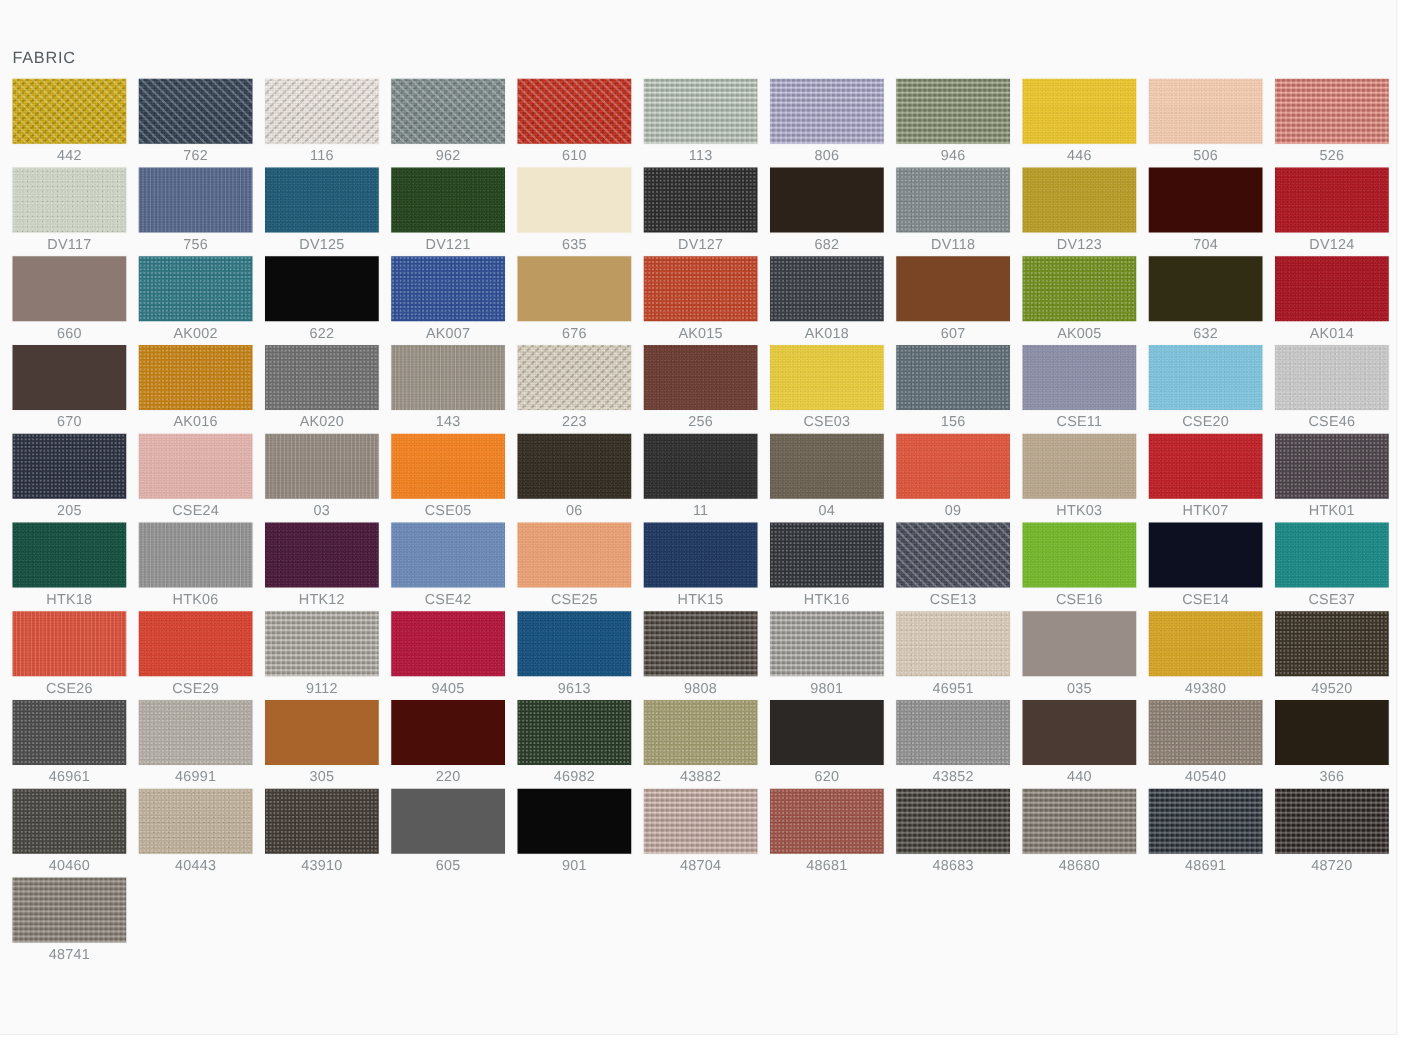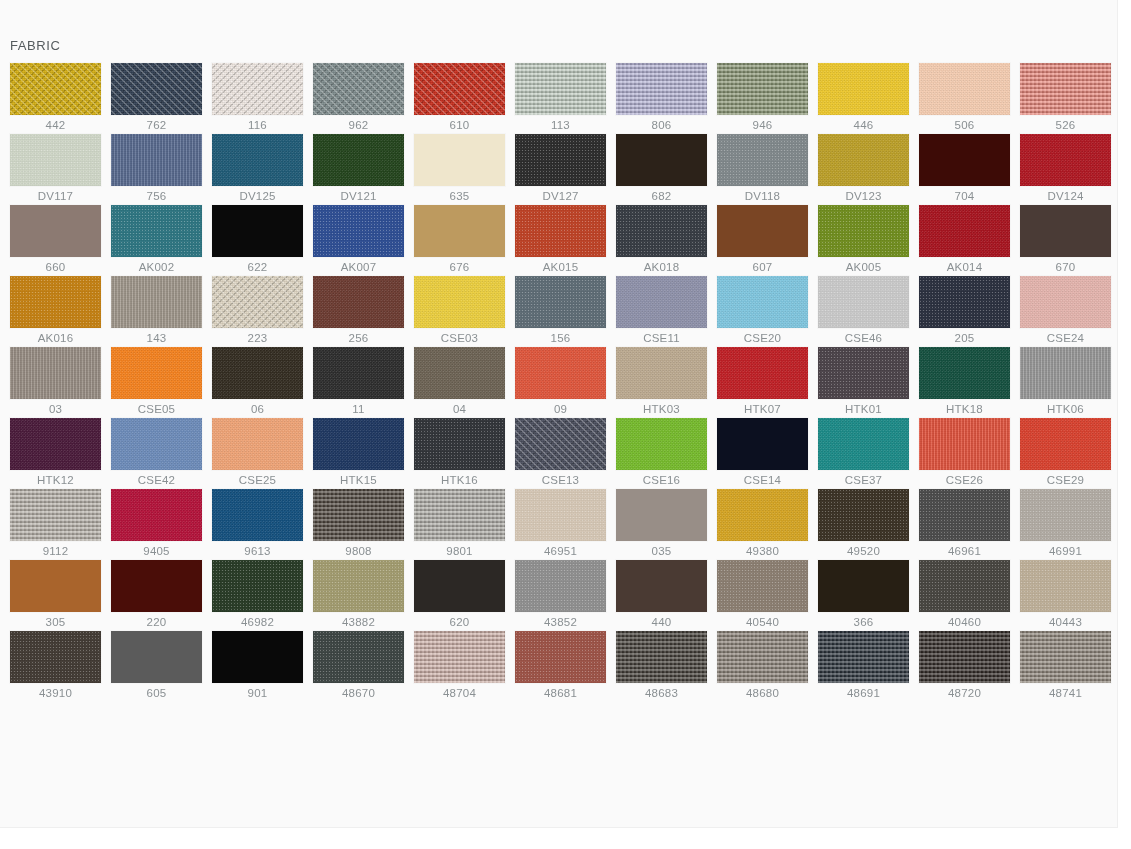--- a/index.html
+++ b/index.html
@@ -268,32 +268,40 @@
       </div>
       <div class="swatch-cell">
         <div class="swatch-chip tex-plain" style="background-color: rgb(122, 69, 36);"></div>
         <div class="swatch-label">607</div>
       </div>
       <div class="swatch-cell">
         <div class="swatch-chip tex-speckle" style="background-color: rgb(111, 140, 30);"></div>
         <div class="swatch-label">AK005</div>
       </div>
       <div class="swatch-cell">
+        <div class="swatch-chip tex-plain" style="background-color: rgb(49, 44, 20);"></div>
+        <div class="swatch-label">632</div>
+      </div>
+      <div class="swatch-cell">
         <div class="swatch-chip tex-fine" style="background-color: rgb(168, 19, 31);"></div>
         <div class="swatch-label">AK014</div>
       </div>
       <div class="swatch-cell">
         <div class="swatch-chip tex-plain" style="background-color: rgb(74, 59, 54);"></div>
         <div class="swatch-label">670</div>
       </div>
       <div class="swatch-cell">
         <div class="swatch-chip tex-speckle" style="background-color: rgb(194, 127, 18);"></div>
         <div class="swatch-label">AK016</div>
       </div>
       <div class="swatch-cell">
+        <div class="swatch-chip tex-speckle" style="background-color: rgb(110, 110, 110);"></div>
+        <div class="swatch-label">AK020</div>
+      </div>
+      <div class="swatch-cell">
         <div class="swatch-chip tex-vert" style="background-color: rgb(163, 154, 142);"></div>
         <div class="swatch-label">143</div>
       </div>
       <div class="swatch-cell">
         <div class="swatch-chip tex-coarse" style="background-color: rgb(222, 213, 195);"></div>
         <div class="swatch-label">223</div>
       </div>
       <div class="swatch-cell">
         <div class="swatch-chip tex-fine" style="background-color: rgb(108, 59, 49);"></div>
         <div class="swatch-label">256</div>
@@ -508,24 +516,20 @@
       </div>
       <div class="swatch-cell">
         <div class="swatch-chip tex-plain" style="background-color: rgb(91, 91, 91);"></div>
         <div class="swatch-label">605</div>
       </div>
       <div class="swatch-cell">
         <div class="swatch-chip tex-plain" style="background-color: rgb(9, 9, 9);"></div>
         <div class="swatch-label">901</div>
       </div>
       <div class="swatch-cell">
-        <div class="swatch-chip tex-speckle" style="background-color: rgb(60, 68, 66);"></div>
-        <div class="swatch-label">48670</div>
-      </div>
-      <div class="swatch-cell">
         <div class="swatch-chip tex-basket" style="background-color: rgb(211, 182, 173);"></div>
         <div class="swatch-label">48704</div>
       </div>
       <div class="swatch-cell">
         <div class="swatch-chip tex-speckle" style="background-color: rgb(155, 82, 70);"></div>
         <div class="swatch-label">48681</div>
       </div>
       <div class="swatch-cell">
         <div class="swatch-chip tex-basket" style="background-color: rgb(68, 63, 56);"></div>
         <div class="swatch-label">48683</div>

